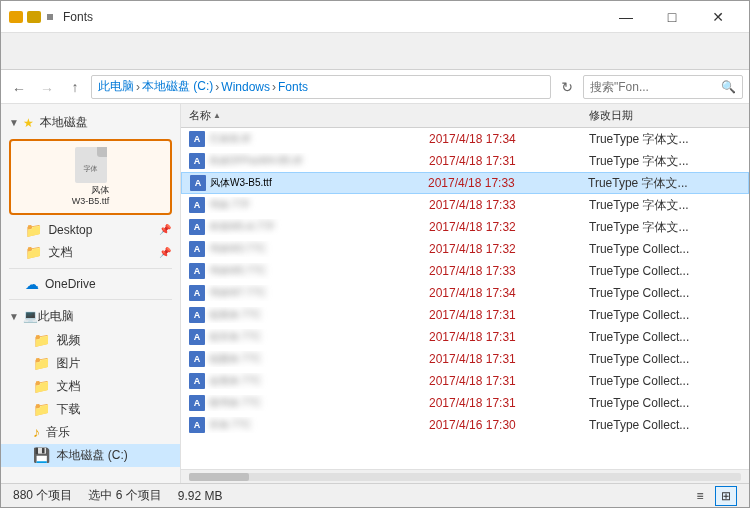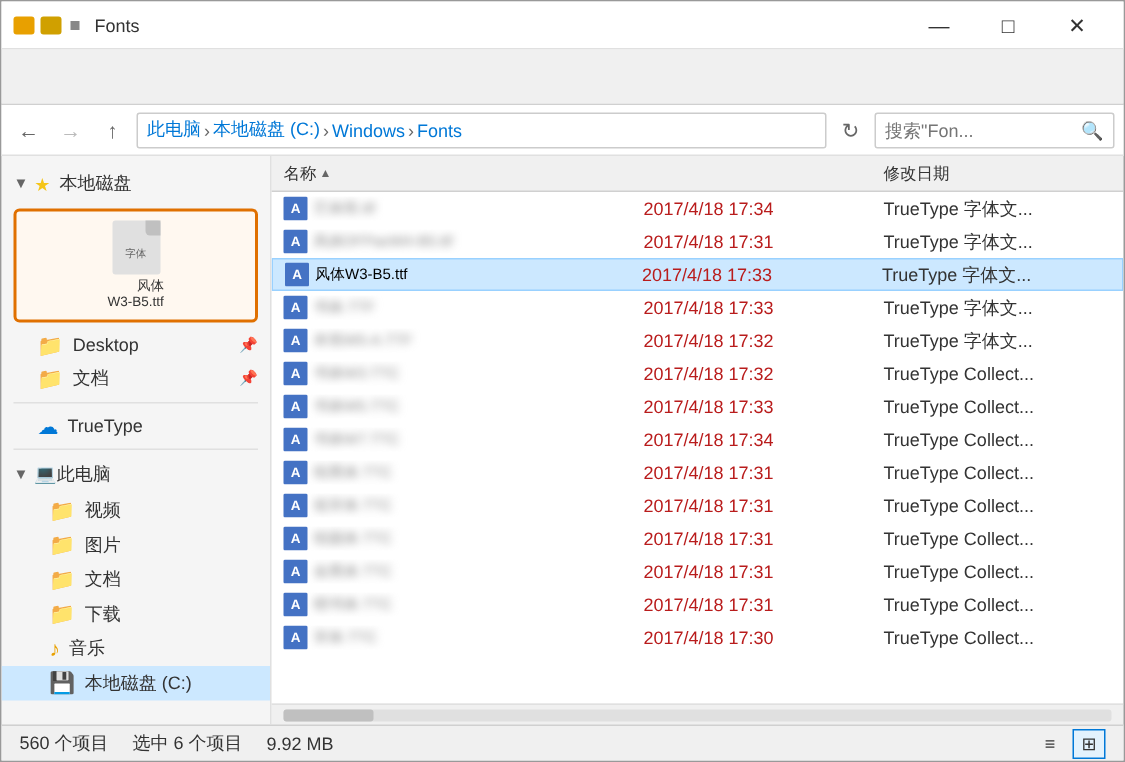--- a/index.html
+++ b/index.html
@@ -158,21 +158,21 @@
           <span class="item-icon folder-icon-yellow">📁</span>
           <span>文档</span>
           <span class="pin-icon">📌</span>
         </div>
       </div>
 
       <div class="sidebar-divider"></div>
 
       <div class="sidebar-item">
         <span class="item-icon" style="color:#0078d7;">☁</span>
-        <span>TrueType</span>
+        <span>OneDrive</span>
       </div>
 
       <div class="sidebar-divider"></div>
 
       <div class="sidebar-section">
         <div class="sidebar-header">
           <span class="expand-icon">▼</span>
           <span class="item-icon">💻</span>
           <span>此电脑</span>
         </div>
@@ -321,36 +321,36 @@
               <span class="file-name-text file-name-blur">楷书体.TTC</span>
             </div>
             <div class="file-cell-date">2017/4/18 17:31</div>
             <div class="file-cell-type">TrueType Collect...</div>
           </div>
           <div class="file-row">
             <div class="file-cell-name">
               <div class="file-icon-small file-icon-a">A</div>
               <span class="file-name-text file-name-blur">宋体.TTC</span>
             </div>
-            <div class="file-cell-date">2017/4/18 17:30</div>
+            <div class="file-cell-date">2017/4/16 17:30</div>
             <div class="file-cell-type">TrueType Collect...</div>
           </div>
           <div class="file-row"></div>
         </div>
 
       <div class="h-scroll">
         <div class="h-scroll-track">
           <div class="h-scroll-thumb"></div>
         </div>
       </div>
     </div>
   </div>
 
   <div class="status-bar">
-    <span>560 个项目</span>
+    <span>880 个项目</span>
     <span>选中 6 个项目</span>
     <span>9.92 MB</span>
     <div class="status-right">
       <div class="view-btn">≡</div>
       <div class="view-btn active">⊞</div>
     </div>
   </div>
 </div>
 
 </body></html>

